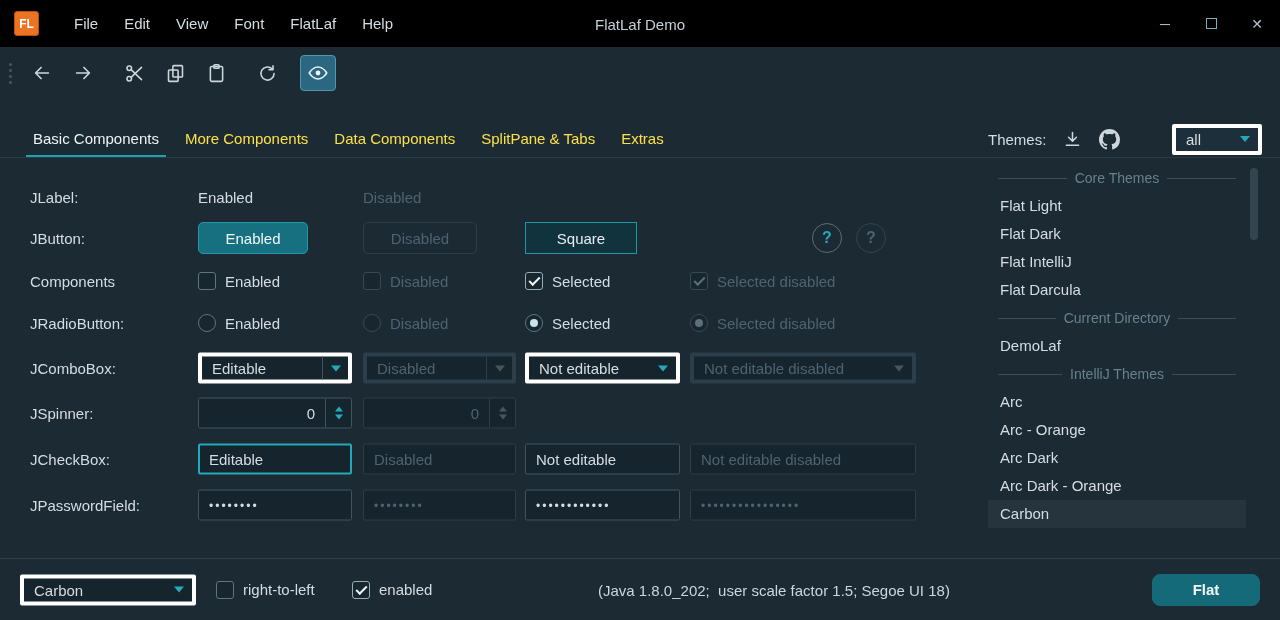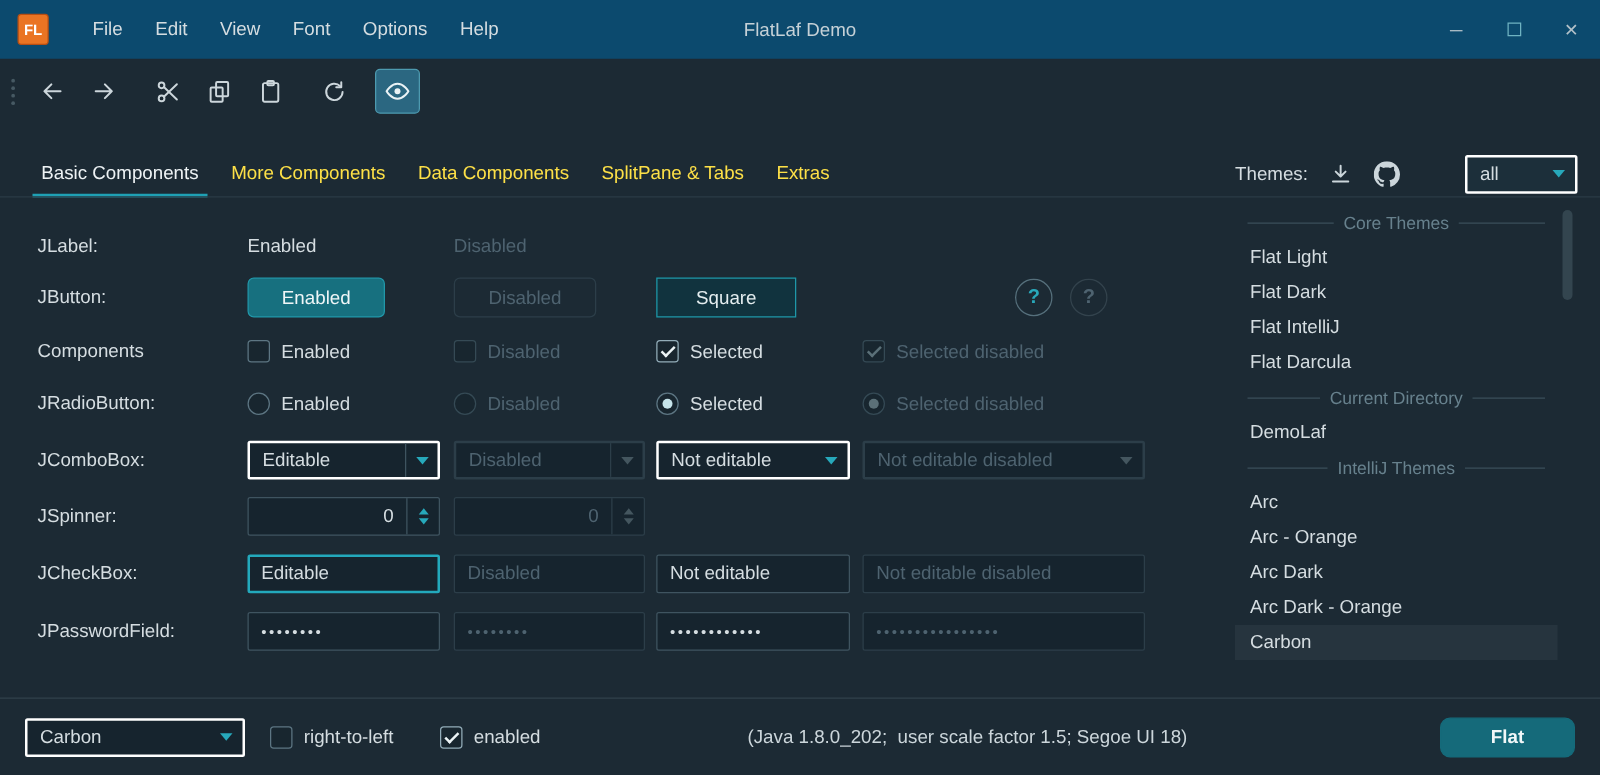--- a/index.html
+++ b/index.html
@@ -8,21 +8,21 @@
     background:#1c2a34;
     font-family:"Liberation Sans", sans-serif;
     color:#d5dde1;
     position:relative;
   }
   .window { position:relative; width:1280px; height:620px; }
 
   
   .titlebar {
     position:absolute; top:0; left:0; width:100%; height:47px;
-    background:#0c4a6e; display:flex; align-items:center;
+    background:#000000; display:flex; align-items:center;
   }
   .logo {
     width:25px; height:25px; margin-left:14px; background:#ea7423;
     border-radius:3px; display:flex; align-items:center; justify-content:center;
     color:#fff; font-weight:bold; font-size:12px; border:1px solid #b84e12;
   }
   .menubar { display:flex; align-items:center; margin-left:22px; gap:0; }
   .menu-item { font-size:15px; color:#d5dde1; padding:6px 13px; cursor:default; }
   .win-title {
     position:absolute; left:50%; top:50%; transform:translate(-50%,-50%);
@@ -52,21 +52,21 @@
   .tab.active { color:#eef3f5; }
   .tab.active::after { content:""; position:absolute; left:6px; right:6px; bottom:0; height:3px; background:#1fa0b4; }
 
   .themes-header { position:absolute; top:122px; left:988px; width:274px; height:34px; display:flex; align-items:center; }
   .themes-label { font-size:15px; color:#d5dde1; }
   .hdr-icon { margin-left:16px; display:flex; align-items:center; }
   .hdr-icon svg { stroke:#ccd6db; fill:none; stroke-width:1.8; stroke-linecap:round; stroke-linejoin:round; }
   .hdr-icon.gh svg { fill:#ccd6db; stroke:none; }
 
   
-  .combo { height:31px; background:#16242e; border:2px solid #ffffff; border-radius:2px; display:flex; align-items:center; }
+  .combo { height:31px; background:#16242e; border:4px solid #ffffff; border-radius:2px; display:flex; align-items:center; }
   .combo-text { flex:1; padding:0 10px; font-size:15px; color:#d5dde1; white-space:nowrap; overflow:hidden; }
   .combo-arrow-box { width:26px; height:100%; display:flex; align-items:center; justify-content:center; flex:none; }
   .combo.editable .combo-arrow-box { border-left:1px solid #3f5460; }
   .arr-down { width:0; height:0; border-left:5px solid transparent; border-right:5px solid transparent; border-top:6px solid #27a9bb; }
   .combo.disabled { border-color:#2c3e49; }
   .combo.disabled .combo-text { color:#4e6370; }
   .combo.disabled .arr-down { border-top-color:#44565f; }
   .combo.disabled.editable .combo-arrow-box { border-left-color:#2c3e49; }
 
   .spinner { height:31px; background:#16242e; border:1px solid #3f5460; border-radius:2px; display:flex; align-items:center; }
@@ -141,21 +141,21 @@
 
   <div class="titlebar">
     <div class="logo">
         <span>FL</span>
       </div>
     <div class="menubar">
       <span class="menu-item">File</span>
       <span class="menu-item">Edit</span>
       <span class="menu-item">View</span>
       <span class="menu-item">Font</span>
-      <span class="menu-item">Options</span>
+      <span class="menu-item">FlatLaf</span>
       <span class="menu-item">Help</span>
     </div>
     <div class="win-title">FlatLaf Demo</div>
     <div class="win-controls">
       <span class="win-btn">─</span>
       <span class="win-btn">
           <span class="max-box"></span>
         </span>
       <span class="win-btn">✕</span>
     </div>

